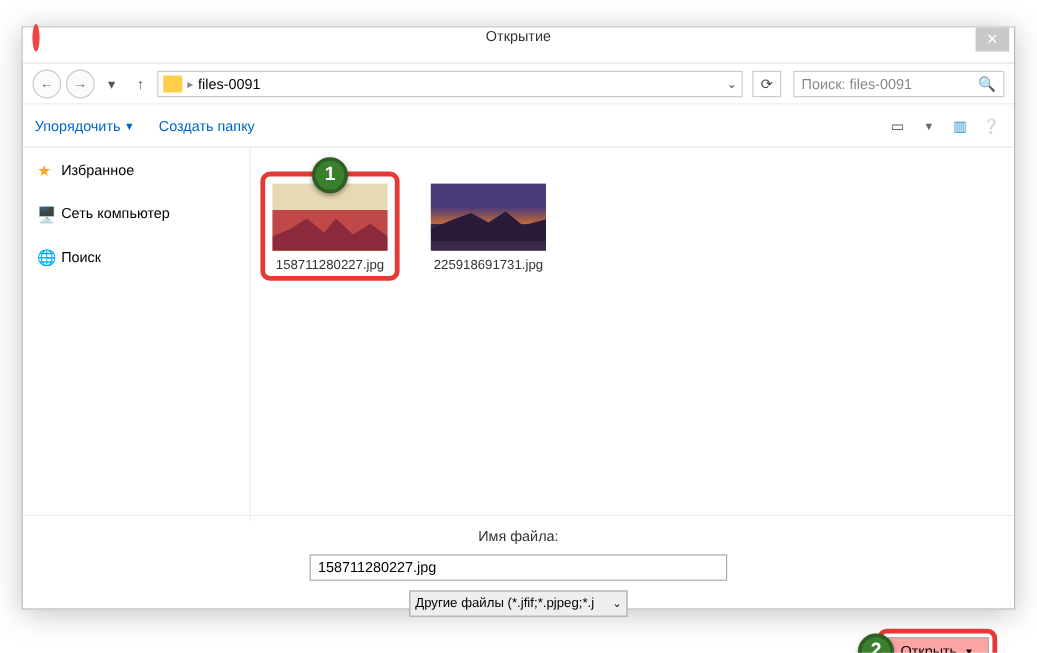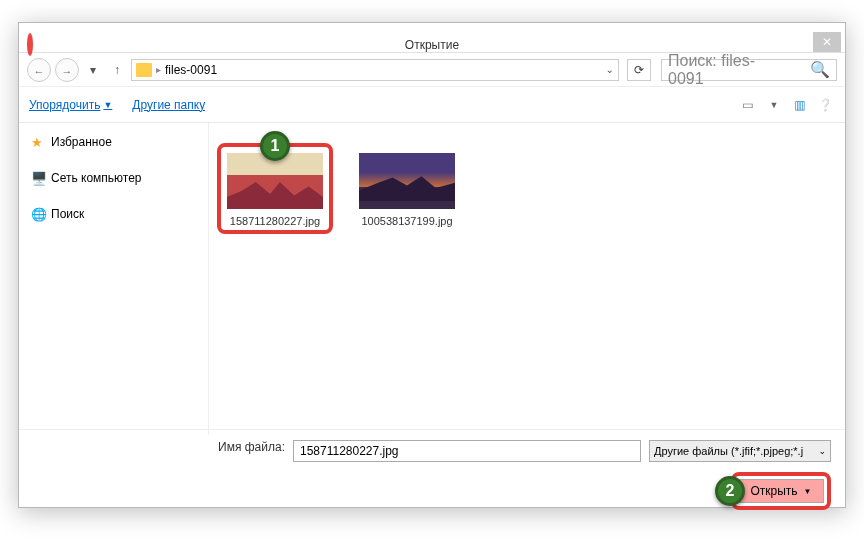--- a/index.html
+++ b/index.html
@@ -1,50 +1,50 @@
 <!DOCTYPE html>
 <html><head>
 <meta charset="utf-8">
 <style>
   * { box-sizing: border-box; margin: 0; padding: 0; font-family: "Segoe UI", Tahoma, sans-serif; }
   body { background: #fff; width: 864px; height: 544px; overflow: hidden; }
   .outer { background: #fff; padding: 8px; }
   .dialog { width: 828px; height: 486px; border: 1px solid #b8b8b8; background: #fff; position: relative; margin: 14px auto 0; box-shadow: 0 4px 24px rgba(0,0,0,.25); }
-  .titlebar { height: 30px; display: flex; align-items: flex-end; background: #fff; border-bottom: 1px solid #e1e1e1; position: relative; }
+  .titlebar { height: 30px; display: flex; align-items: flex-start; background: #fff; border-bottom: 1px solid #e1e1e1; position: relative; }
   .tb-icon { width: 16px; height: 16px; margin: 0 8px; }
   .tb-title { flex: 1; text-align: center; font-size: 12px; color: #333; }
   .tb-close { width: 28px; height: 20px; background: #c8c8c8; color: #fff; font-size: 12px; display: flex; align-items: center; justify-content: center; margin-right: 4px; cursor: default; }
   .navbar { height: 34px; display: flex; align-items: center; padding: 0 8px; gap: 4px; border-bottom: 1px solid #eee; }
   .nav-btn { width: 24px; height: 24px; border: 1px solid #ccc; border-radius: 50%; display: flex; align-items: center; justify-content: center; font-size: 11px; color: #666; background: #fbfbfb; }
   .nav-up { width: 20px; height: 20px; display: flex; align-items: center; justify-content: center; font-size: 12px; color: #555; }
   .breadcrumb { flex: 1; height: 22px; border: 1px solid #ccc; display: flex; align-items: center; padding: 0 4px; font-size: 12px; gap: 4px; background: #fff; }
   .bc-folder { width: 16px; height: 14px; background: #ffcf4b; border-radius: 1px; display: inline-block; }
   .bc-sep { color: #888; font-size: 10px; }
   .bc-drop { margin-left: auto; color: #555; font-size: 10px; }
   .refresh { width: 24px; height: 22px; border: 1px solid #ccc; display: flex; align-items: center; justify-content: center; font-size: 12px; color: #444; background: #fff; margin-left: 4px; }
-  .search { flex: 0 0 176px; height: 22px; border: 1px solid #ccc; display: flex; align-items: center; padding: 0 6px; font-size: 16px; color: #888; margin-left: 6px; background: #fff; gap: 22px; }
+  .search { flex: 0 0 176px; height: 22px; border: 1px solid #ccc; display: flex; align-items: center; padding: 0 6px; font-size: 12px; color: #888; margin-left: 6px; background: #fff; gap: 22px; }
   .toolbar { height: 36px; border-bottom: 1px solid #e8e8e8; display: flex; align-items: center; padding: 0 10px; font-size: 12px; gap: 20px; }
-  .tool-link { color: #0066cc; display: flex; align-items: center; gap: 3px; text-decoration: underline; }
+  .tool-link { color: #0066cc; display: flex; align-items: center; gap: 3px; }
   .tool-icons { margin-left: auto; display: flex; gap: 8px; color: #666; align-items: center; }
   .tool-icons span { width: 18px; height: 18px; display: inline-flex; align-items: center; justify-content: center; border: 1px solid transparent; }
   .body { display: flex; height: 312px; }
   .sidebar { width: 190px; border-right: 1px solid #eee; padding: 8px 6px; font-size: 12px; }
   .side-item { display: flex; align-items: center; gap: 6px; padding: 4px 6px; }
   .side-head { font-weight: 400; }
   .star { width: 14px; height: 14px; color: #f5a623; font-size: 13px; }
   .pc-ico, .net-ico { width: 14px; height: 14px; font-size: 13px; }
   .content { flex: 1; padding: 30px 12px; display: flex; gap: 20px; align-items: flex-start; }
   .file { width: 116px; display: flex; flex-direction: column; align-items: center; text-align: center; font-size: 11px; color: #333; }
   .thumb { width: 96px; height: 56px; background: #d4c9a8; overflow: hidden; display: flex; align-items: flex-end; justify-content: center; position: relative; }
   .fname { margin-top: 6px; word-break: break-all; line-height: 1.2; max-width: 110px; }
   .selected { border: 4px solid #e53935; border-radius: 8px; padding: 6px 4px 2px; margin: -10px -4px -2px; position: relative; }
   .badge { position: absolute; width: 30px; height: 30px; border-radius: 50%; background: #3a7f2e; border: 3px solid #2d5f23; color: #fff; font-weight: bold; font-size: 16px; display: flex; align-items: center; justify-content: center; box-shadow: 0 2px 4px rgba(0,0,0,.4); z-index: 5; }
   .badge-1 { top: -16px; left: 50%; transform: translateX(-50%); }
   .footer { position: absolute; left: 0; right: 0; bottom: 0; height: 78px; border-top: 1px solid #eee; padding: 10px 14px; }
-  .row { display: flex; justify-content: flex-end; gap: 8px; margin-bottom: 10px; }
+  .row { display: flex; align-items: center; justify-content: flex-end; gap: 8px; margin-bottom: 10px; flex-direction: column; }
   .label { font-size: 12px; color: #333; }
   .fn-input { width: 348px; height: 22px; border: 1px solid #aaa; font-size: 12px; padding: 0 6px; background: #fff; }
   .ftype { width: 182px; height: 22px; border: 1px solid #aaa; font-size: 11px; padding: 0 4px; background: #eee; display: flex; align-items: center; justify-content: space-between; }
   .btns { display: flex; gap: 10px; justify-content: flex-end; position: relative; }
   .btn { width: 86px; height: 24px; border: 1px solid #aaa; background: #fca5a5; font-size: 12px; display: flex; align-items: center; justify-content: center; position: relative; }
   .btn-open-wrap { position: relative; border: 4px solid #e53935; border-radius: 8px; padding: 3px; display: inline-block; }
   .badge-2 { left: -20px; top: 50%; transform: translateY(-50%); }
   
   .t1 { background: linear-gradient(#9fd5e8 55%, #5a8f3a 55%); }
   .t1::after { content:""; position:absolute; left:30px; bottom:6px; width:28px; height:34px; background:#b07a3a; clip-path: polygon(40% 0, 60% 0, 80% 50%, 70% 100%, 30% 100%, 20% 50%); }
@@ -83,21 +83,21 @@
       <span>Поиск: files-0091</span>
       <span style="margin-left:auto">🔍</span>
     </div>
   </div>
 
   <div class="toolbar">
     <span class="tool-link">
       <span>Упорядочить</span>
       <span style="font-size:9px">▼</span>
     </span>
-    <span class="tool-link">Другие папку</span>
+    <span class="tool-link">Создать папку</span>
     <div class="tool-icons">
       <span>▭</span>
       <span style="font-size:9px">▼</span>
       <span style="color:#2a8dd4">▥</span>
       <span style="color:#2a8dd4">❔</span>
     </div>
   </div>
 
   <div class="body">
     <div class="sidebar">
@@ -118,21 +118,21 @@
     </div>
 
     <div class="content">
       <div class="file selected">
         <span class="badge badge-1">1</span>
         <div class="thumb t3"></div>
         <div class="fname">158711280227.jpg</div>
       </div>
       <div class="file">
         <div class="thumb t4"></div>
-        <div class="fname">100538137199.jpg</div>
+        <div class="fname">225918691731.jpg</div>
       </div>
     </div>
   </div>
 
   <div class="footer">
     <div class="row">
       <span class="label">Имя файла:</span>
       <input class="fn-input" value="158711280227.jpg" style="">
       <div class="ftype">
         <span>Другие файлы (*.jfif;*.pjpeg;*.j</span>

